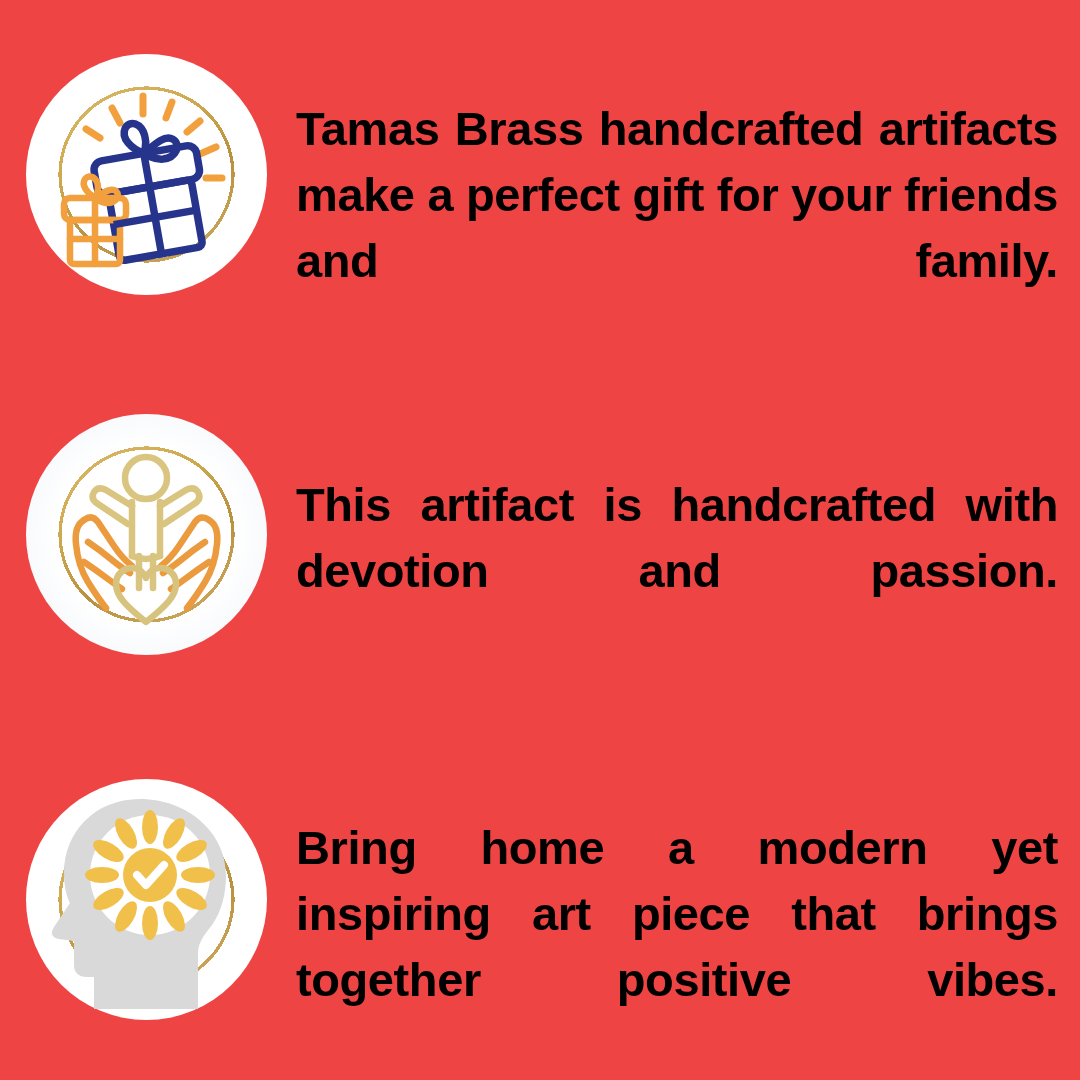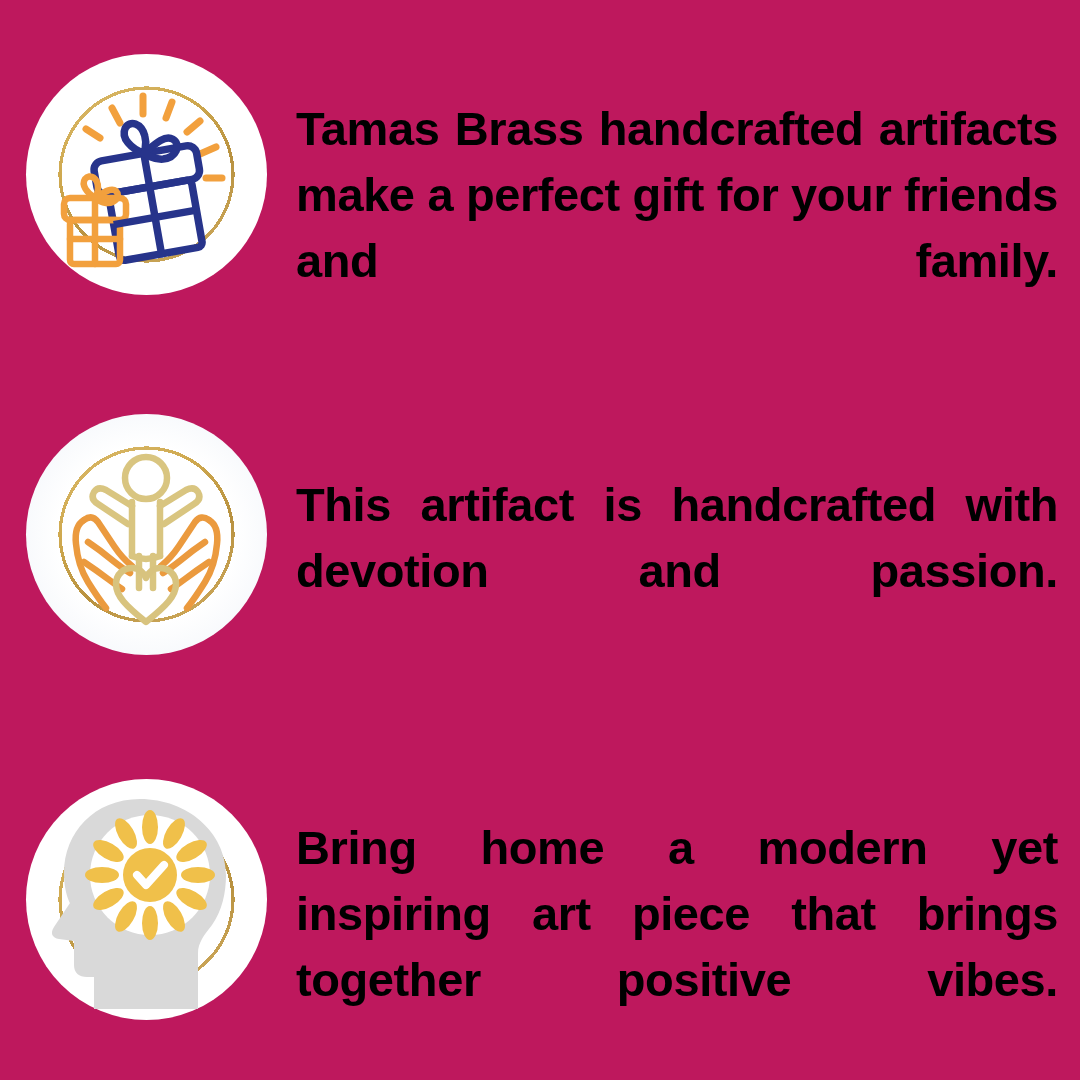--- a/index.html
+++ b/index.html
@@ -9,21 +9,21 @@
     height: 1080px;
     background: #ffffff;
     font-family: "Liberation Sans", sans-serif;
     overflow: hidden;
   }
 
   #feature-list {
     position: relative;
     width: 1080px;
     height: 1080px;
-    background: #be185d;
+    background: #ef4444;
   }
 
   .feature-row {
     position: absolute;
     left: 0;
     width: 1080px;
     display: flex;
     align-items: flex-start;
   }
 

